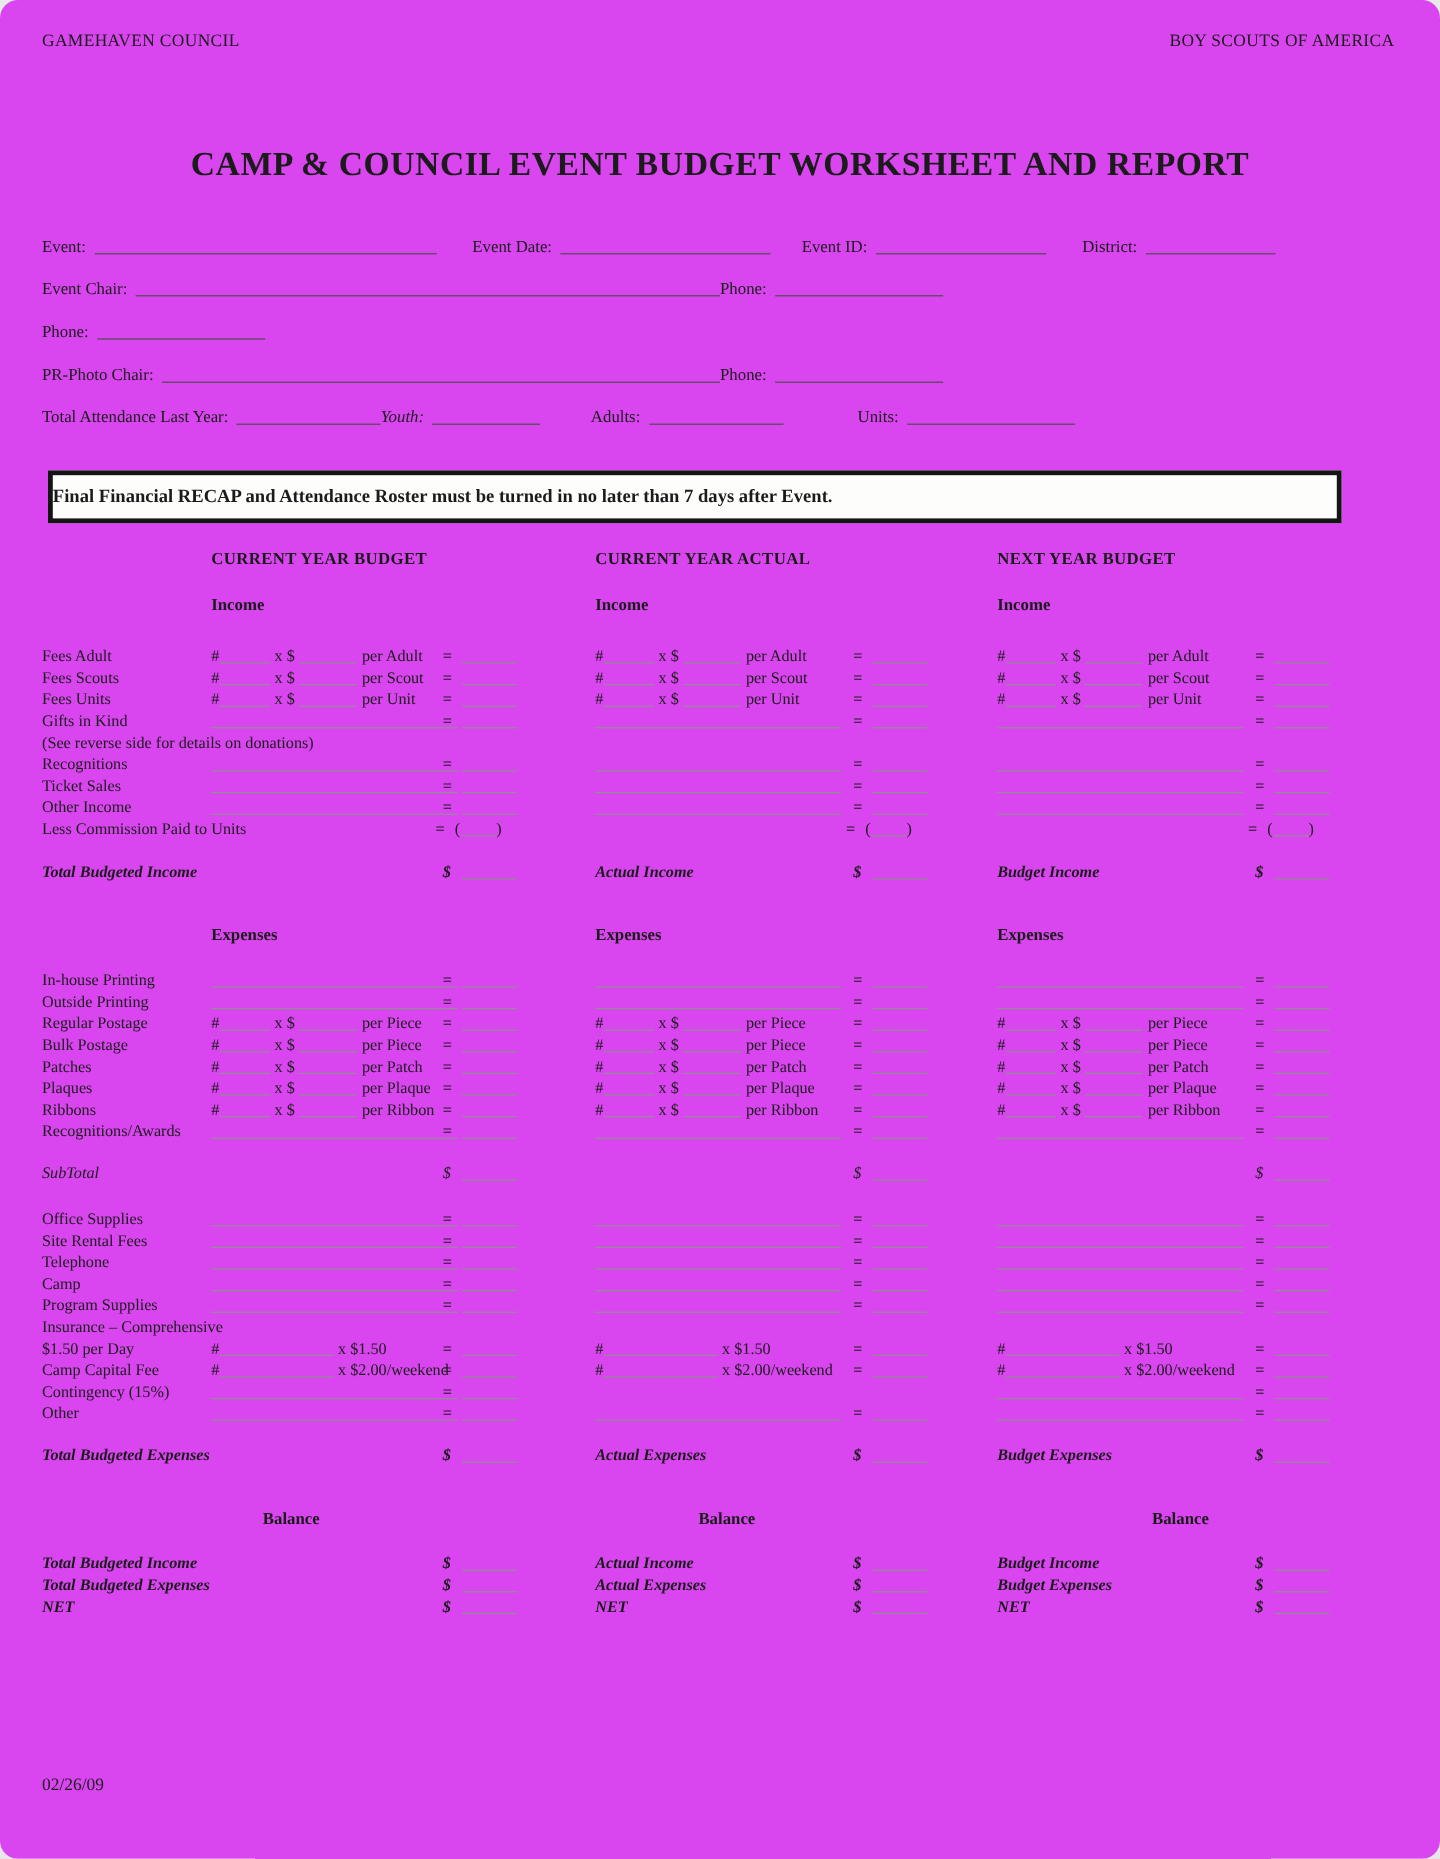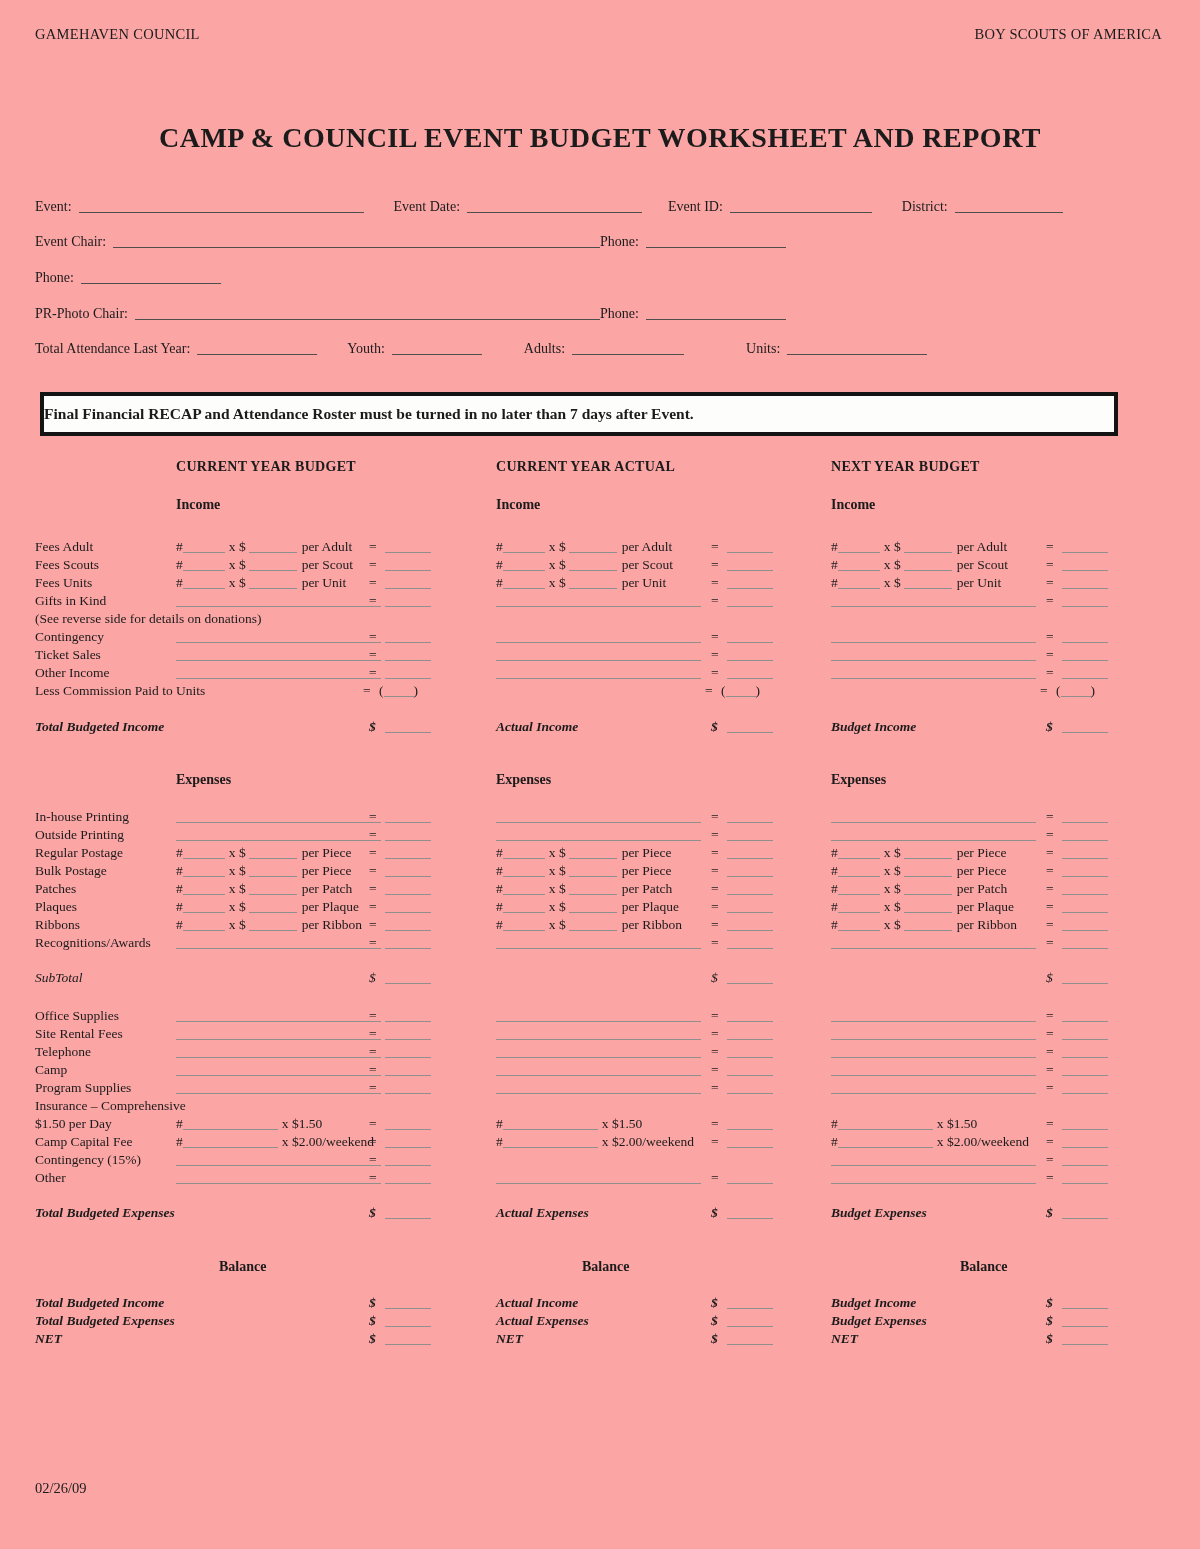--- a/index.html
+++ b/index.html
@@ -1,17 +1,17 @@
 <!DOCTYPE html>
 <html><head>
 <meta charset="utf-8">
 <style>
   html,body{margin:0;padding:0;background:#e8e8e8;}
-  #page{position:relative;width:1200px;height:1549px;background:#fca5a5;margin:0 auto;
-        font-family:"Liberation Serif","DejaVu Serif",serif;color:#1b1b1b;overflow:hidden;}
+  #page{position:relative;width:1200px;height:1549px;background:#d946ef;margin:0 auto;
+        font-family:"Liberation Serif","DejaVu Serif",serif;color:#1b1b1b;overflow:hidden;border-radius:15px;}
 
   
   .hdr{position:absolute;top:26px;left:35px;right:38px;display:flex;justify-content:space-between;
        font-size:14.5px;letter-spacing:.3px;}
 
   
   .title{position:absolute;top:122px;left:0;right:0;text-align:center;margin:0;
          font-size:28px;font-weight:bold;letter-spacing:.5px;}
 
   
@@ -96,21 +96,21 @@
       <span class="lbl">PR-Photo Chair:</span>
       <span class="iline"></span>
     </span>
     <span class="lbl">Phone:</span>
     <span class="iline" style="width:140px;"></span>
   </div>
 
   <div class="frow" style="top:341px;">
     <span class="lbl">Total Attendance Last Year:</span>
     <span class="iline" style="width:120px;"></span>
-    <span class="lbl" style="margin-left:30px;">Youth:</span>
+    <span class="lbl" style="font-style:italic;">Youth:</span>
     <span class="iline" style="width:90px;"></span>
     <span class="lbl" style="margin-left:42px;">Adults:</span>
     <span class="iline" style="width:112px;"></span>
     <span class="lbl" style="margin-left:62px;">Units:</span>
     <span class="iline" style="width:140px;"></span>
   </div>
 
   <div class="notice">
     <span>Final Financial RECAP and Attendance Roster must be turned in no later than 7 days after Event.</span>
   </div>
@@ -210,21 +210,21 @@
           <div class="cell cc3">
             <span class="fx"><span class="u u205"></span></span>
             <span class="eq">=</span>
             <span class="res"></span>
           </div>
         </div>
         <div class="grow">
           <span class="note">(See reverse side for details on donations)</span>
         </div>
         <div class="grow">
-          <span class="rlab">Contingency</span>
+          <span class="rlab">Recognitions</span>
           <div class="cell cc1">
             <span class="fx"><span class="u u205"></span></span>
             <span class="eq">=</span>
             <span class="res"></span>
           </div>
           <div class="cell cc2">
             <span class="fx"><span class="u u205"></span></span>
             <span class="eq">=</span>
             <span class="res"></span>
           </div>

